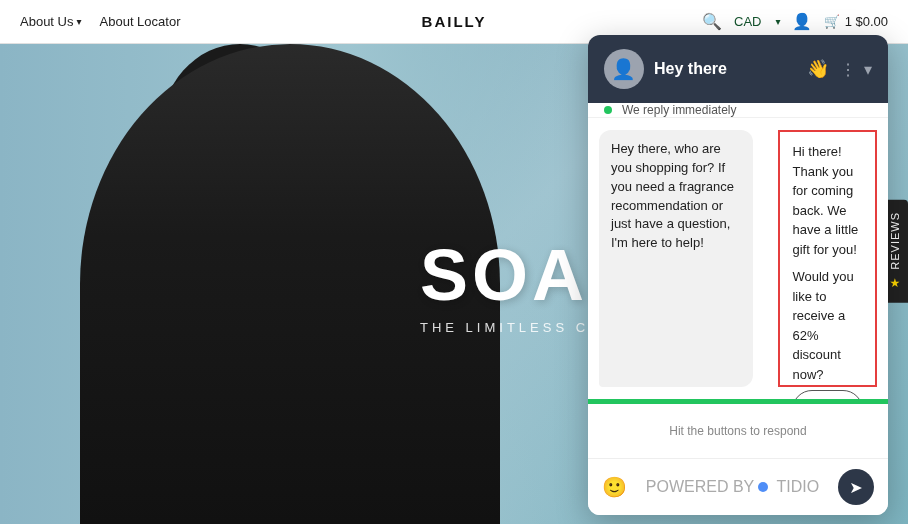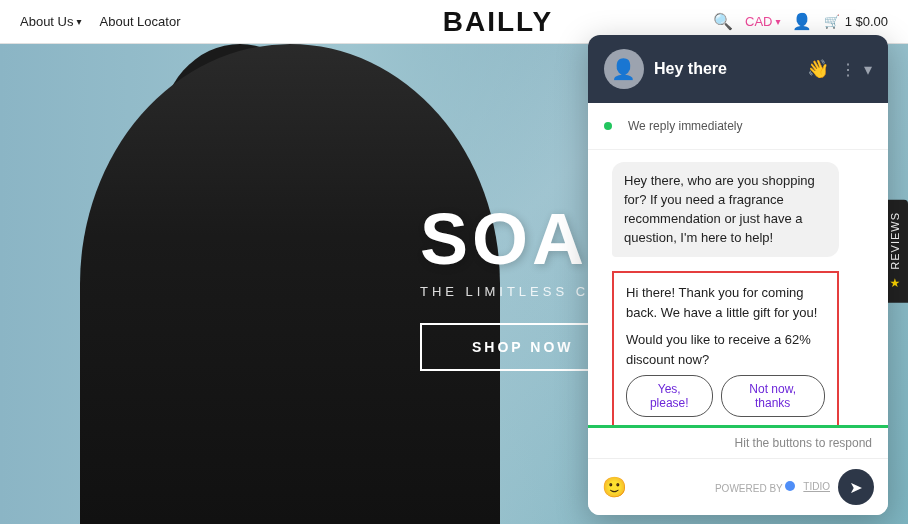--- a/index.html
+++ b/index.html
@@ -5,26 +5,26 @@
     * { margin: 0; padding: 0; box-sizing: border-box; }
     body { width: 908px; height: 524px; overflow: hidden; font-family: Arial, sans-serif; position: relative; }
 
     
     .navbar {
       position: absolute; top: 0; left: 0; right: 0; height: 44px;
       background: #fff; display: flex; align-items: center; 
       padding: 0 20px; border-bottom: 1px solid #e0e0e0; z-index: 10;
     }
     .nav-left { display: flex; align-items: center; gap: 18px; }
-    .nav-logo { font-size: 28px; font-weight: 700; letter-spacing: 2px; color: #111; position: absolute; left: 50%; transform: translateX(-50%); margin-left: 44px; }
+    .nav-logo { font-size: 15px; font-weight: 700; letter-spacing: 2px; color: #111; position: absolute; left: 50%; transform: translateX(-50%); }
     .nav-right { display: flex; align-items: center; gap: 12px; margin-left: auto; }
     .nav-item { font-size: 13px; color: #222; cursor: pointer; display: flex; align-items: center; gap: 3px; }
     .nav-icon { font-size: 16px; color: #333; cursor: pointer; }
     .cart-btn { display: flex; align-items: center; gap: 4px; font-size: 13px; color: #222; cursor: pointer; }
-    .cad-btn { display: flex; align-items: center; gap: 3px; font-size: 13px; color: #ec4899; cursor: pointer; }
+    .cad-btn { display: flex; align-items: center; gap: 14px; font-size: 13px; color: #14532d; cursor: pointer; }
     .chevron-down { font-size: 10px; }
 
     
     .hero {
       position: absolute; top: 44px; left: 0; right: 0; bottom: 0;
       background: linear-gradient(135deg, #6b9eaf 0%, #a0c4d0 50%, #7db4c0 100%);
       display: flex; flex-direction: column; align-items: flex-start; justify-content: center;
       padding: 0 60px; overflow: hidden;
     }
     .hero-woman {
@@ -89,60 +89,60 @@
       width: 40px; height: 40px; border-radius: 50%;
       background: #9ca3af; display: flex; align-items: center; justify-content: center;
       font-size: 20px; flex-shrink: 0;
     }
     .chat-header-title { color: #fff; font-size: 16px; font-weight: 600; flex: 1; }
     .chat-header-emoji { font-size: 18px; }
     .chat-header-actions { display: flex; gap: 8px; align-items: center; }
     .chat-header-btn { color: #9ca3af; cursor: pointer; font-size: 16px; background: none; border: none; }
 
     .chat-status {
-      background: #fff; padding: 16px 16px;
-      display: flex; align-items: center; gap: 16px;
+      background: #fff; padding: 0 16px;
+      display: flex; align-items: center; gap: 10px;
       border-bottom: 1px solid #f0f0f0; flex-shrink: 0;
     }
     .status-dot { width: 8px; height: 8px; border-radius: 50%; background: #22c55e; flex-shrink: 0; }
     .status-text { font-size: 12px; color: #555; }
 
     .chat-messages {
-      flex: 1; overflow-y: auto; padding: 12px 24px;
-      display: flex; flex-direction: column; gap: 14px;
+      flex: 1; overflow-y: auto; padding: 12px 11px;
+      display: flex; flex-direction: row; gap: 25px;
       background: #fff;
     }
     .msg-bubble {
       background: #f1f1f1; border-radius: 12px 12px 12px 4px;
       padding: 10px 12px; font-size: 13px; color: #222; line-height: 1.45;
       max-width: 90%;
     }
     .msg-bubble.highlighted {
       border: 2px solid #e53e3e; border-radius: 0;
       background: #fff; padding: 10px 12px;
     }
     .msg-bubble-inner { font-size: 13px; color: #222; line-height: 1.5; }
     .msg-bubble-inner + .msg-bubble-inner { margin-top: 8px; }
 
     .msg-buttons { display: flex; gap: 8px; margin-top: 6px; }
     .msg-btn {
       border: 1.5px solid #555; background: #fff; border-radius: 20px;
       padding: 6px 14px; font-size: 12px; color: #6d28d9; cursor: pointer;
     }
 
-    .chat-hint { padding: 8px 16px; font-size: 12px; color: #888; text-align: right; flex-shrink: 0; border-top: 3px solid #22c55e; }
+    .chat-hint { padding: 20px 16px; font-size: 12px; color: #888; text-align: center; flex-shrink: 0; border-top: 5px solid #22c55e; }
 
     .chat-footer {
       background: #fff; padding: 10px 14px;
       display: flex; align-items: center; gap: 8px;
       border-top: 1px solid #eee; flex-shrink: 0;
     }
     .chat-emoji-btn { font-size: 20px; cursor: pointer; color: #888; background: none; border: none; }
-    .chat-powered { flex: 1; font-size: 10px; color: #aaa; text-align: right; }
-    .tidio-logo { display: inline-flex; align-items: center; gap: 8px; text-decoration: underline; }
+    .chat-powered { flex: 1; font-size: 16px; color: #aaa; text-align: center; }
+    .tidio-logo { display: inline-flex; align-items: center; gap: 8px; }
     .tidio-dot { width: 10px; height: 10px; background: #4f8ef7; border-radius: 50%; display: inline-block; }
     .chat-send-btn {
       width: 36px; height: 36px; border-radius: 50%;
       background: #2d3748; color: #fff; border: none; cursor: pointer;
       display: flex; align-items: center; justify-content: center; font-size: 16px;
     }
   </style>
 </head>
 <body>
 
@@ -172,21 +172,20 @@
 </nav>
 
 <section class="hero">
   <div class="hero-woman">
     <div class="hero-woman-hair"></div>
     <div class="hero-woman-head"></div>
     <div class="hero-woman-figure"></div>
   </div>
   <h1 class="hero-title">SOAR</h1>
   <p class="hero-subtitle">THE LIMITLESS COLLECTION</p>
-  <button class="shop-btn">SHOP NOW</button>
 </section>
 
 <div class="reviews-tab">
   <span class="reviews-star">★</span>
   <span>REVIEWS</span>
 </div>
 
 <div class="chat-widget">
   <div class="chat-header">
     <div class="chat-avatar">👤</div>
@@ -205,21 +204,20 @@
 
   <div class="chat-messages">
     <div class="msg-bubble">
       <span>Hey there, who are you shopping for? If you need a fragrance recommendation or just have a question, I'm here to help!</span>
     </div>
     <div class="msg-bubble highlighted">
       <div class="msg-bubble-inner">Hi there! Thank you for coming back. We have a little gift for you!</div>
       <div class="msg-bubble-inner" style="margin-top:8px;">Would you like to receive a 62% discount now?</div>
       <div class="msg-buttons">
         <button class="msg-btn">Yes, please!</button>
-        <button class="msg-btn">Not now, thanks</button>
       </div>
     </div>
   </div>
 
   <div class="chat-hint">
     <span>Hit the buttons to respond</span>
   </div>
 
   <div class="chat-footer">
     <button class="chat-emoji-btn">🙂</button>

